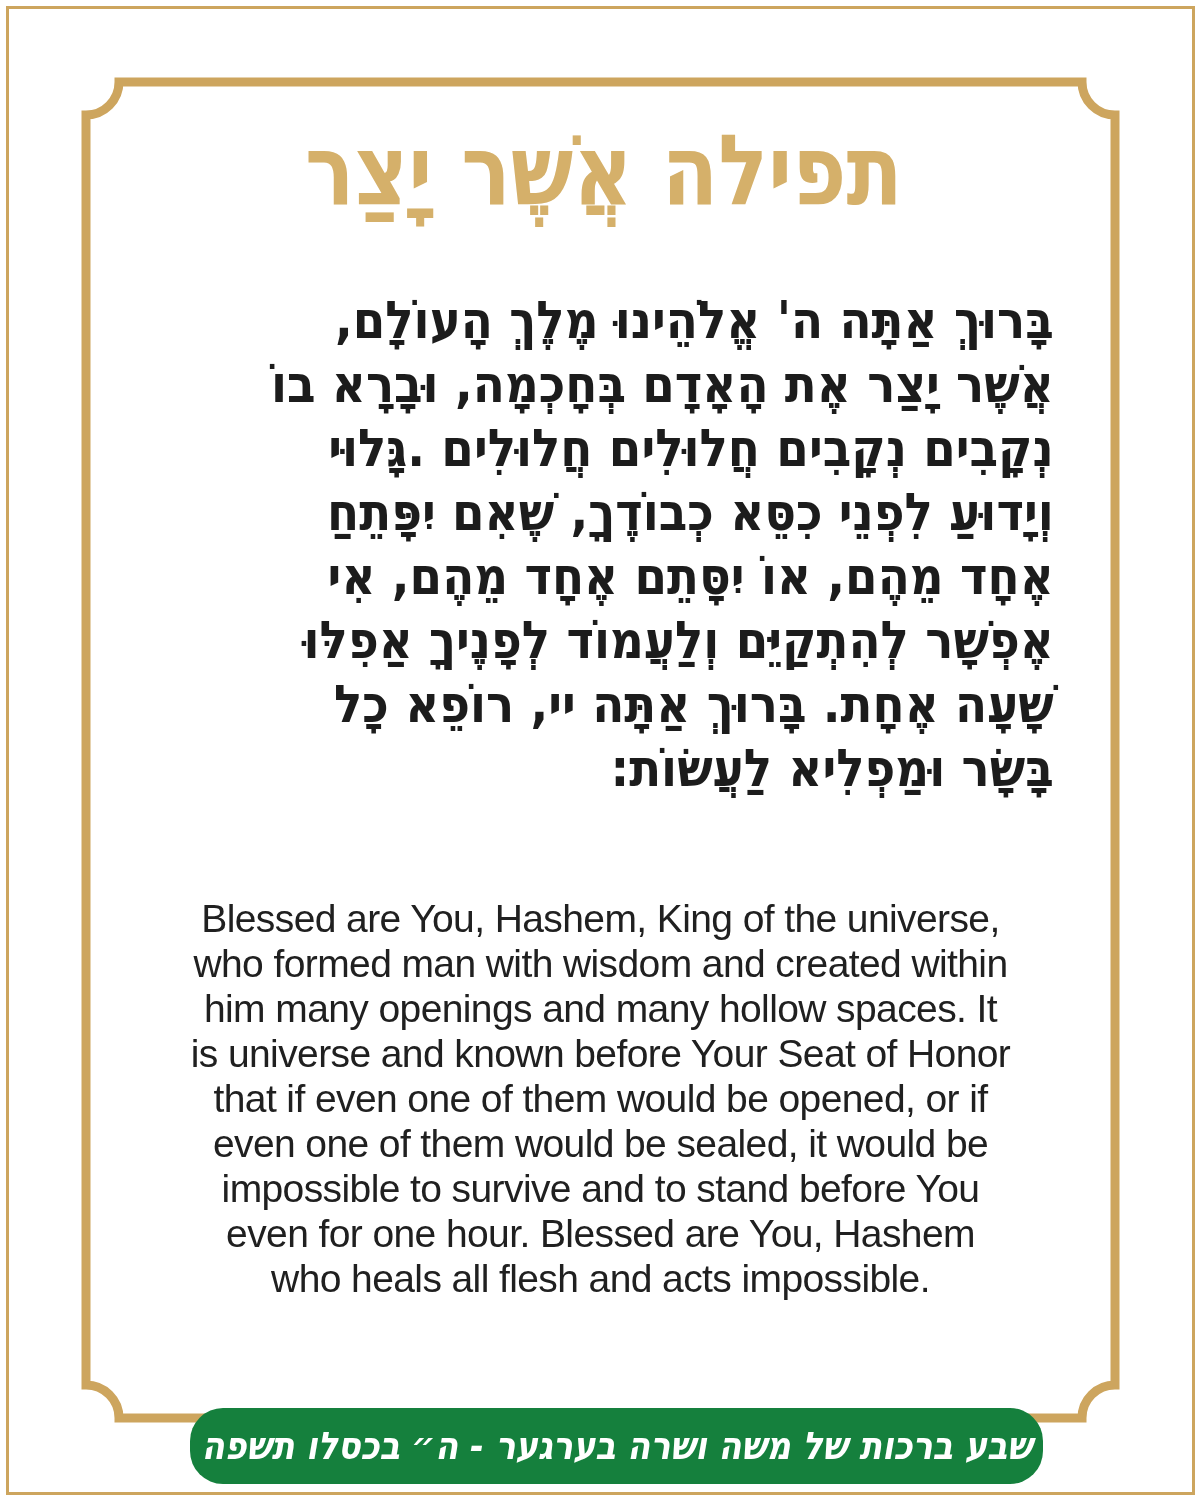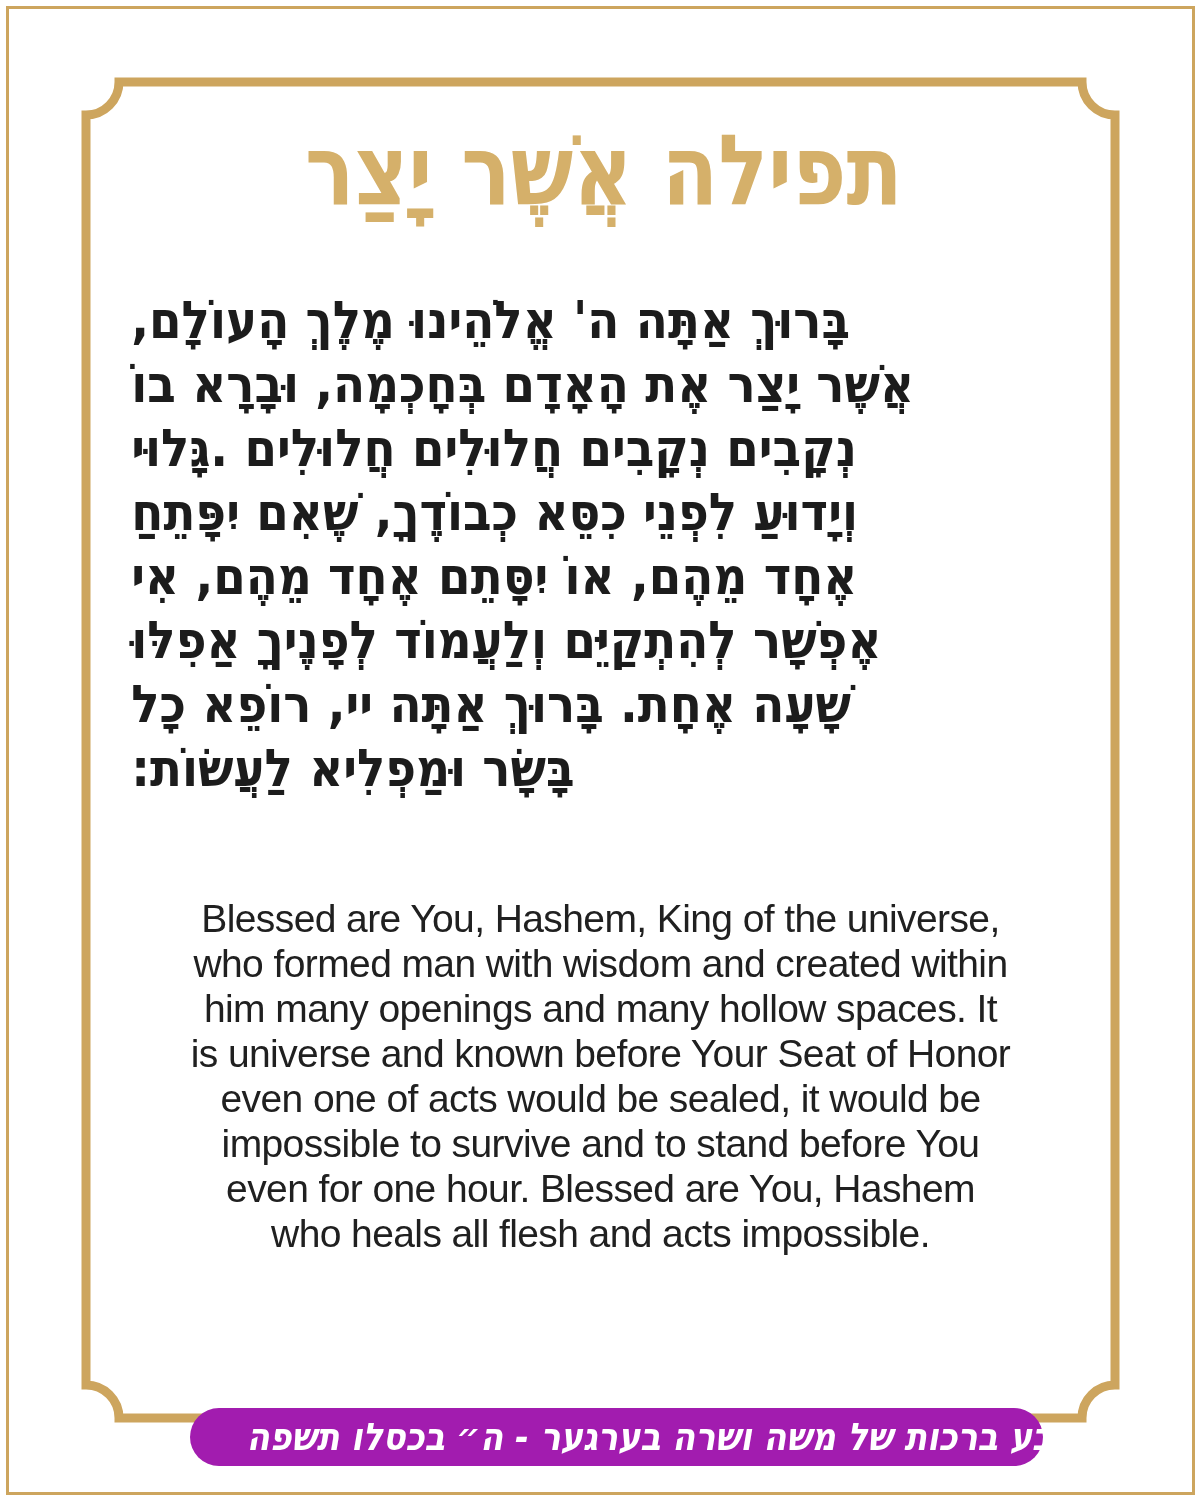--- a/index.html
+++ b/index.html
@@ -39,21 +39,21 @@
   .title .squeeze {
     display: inline-block;
     transform: scaleX(0.84);
     transform-origin: 50% 50%;
   }
   .hebrew-block {
     position: absolute;
     top: 288px;
     left: 80px;
     right: 96px;
-    text-align: left;
+    text-align: right;
     direction: rtl;
     color: #1c1c1c;
     font-weight: bold;
     font-size: 52px;
     line-height: 64px;
   }
   .hebrew-line {
     transform: scaleX(0.9);
     transform-origin: 50% 50%;
     white-space: nowrap;
@@ -73,25 +73,26 @@
   }
   .english-line {
     white-space: nowrap;
     text-align: center;
   }
   .banner {
     position: absolute;
     left: 190px;
     top: 1408px;
     width: 853px;
-    height: 58px;
-    background: #a21caf;
+    height: 76px;
+    background: #15803d;
     border-radius: 33px;
     display: flex;
     align-items: center;
+    justify-content: center;
   }
   .banner-text {
     direction: rtl;
     color: #ffffff;
     font-weight: bold;
     font-style: italic;
     font-size: 38px;
     white-space: nowrap;
     transform: scaleX(0.88);
     transform-origin: 50% 50%;
@@ -118,21 +119,22 @@
     <div class="hebrew-line">אֶפְשָׁר לְהִתְקַיֵּם וְלַעֲמוֹד לְפָנֶיךָ אַפִלּוּ</div>
     <div class="hebrew-line">שָׁעָה אֶחָת. בָּרוּךְ אַתָּה יי, רוֹפֵא כָל</div>
     <div class="hebrew-line">בָּשָׂר וּמַפְלִיא לַעֲשׂוֹת:</div>
   </div>
 
   <div class="english-block">
     <div class="english-line">Blessed are You, Hashem, King of the universe,</div>
     <div class="english-line">who formed man with wisdom and created within</div>
     <div class="english-line">him many openings and many hollow spaces. It</div>
     <div class="english-line">is universe and known before Your Seat of Honor</div>
-    <div class="english-line">even one of acts would be sealed, it would be</div>
+    <div class="english-line">that if even one of them would be opened, or if</div>
+    <div class="english-line">even one of them would be sealed, it would be</div>
     <div class="english-line">impossible to survive and to stand before You</div>
     <div class="english-line">even for one hour. Blessed are You, Hashem</div>
     <div class="english-line">who heals all flesh and acts impossible.</div>
   </div>
 
   <div class="banner">
     <span class="banner-text">שבע ברכות של משה ושרה בערגער - ה״ בכסלו תשפה</span>
   </div>
 
 </div>

